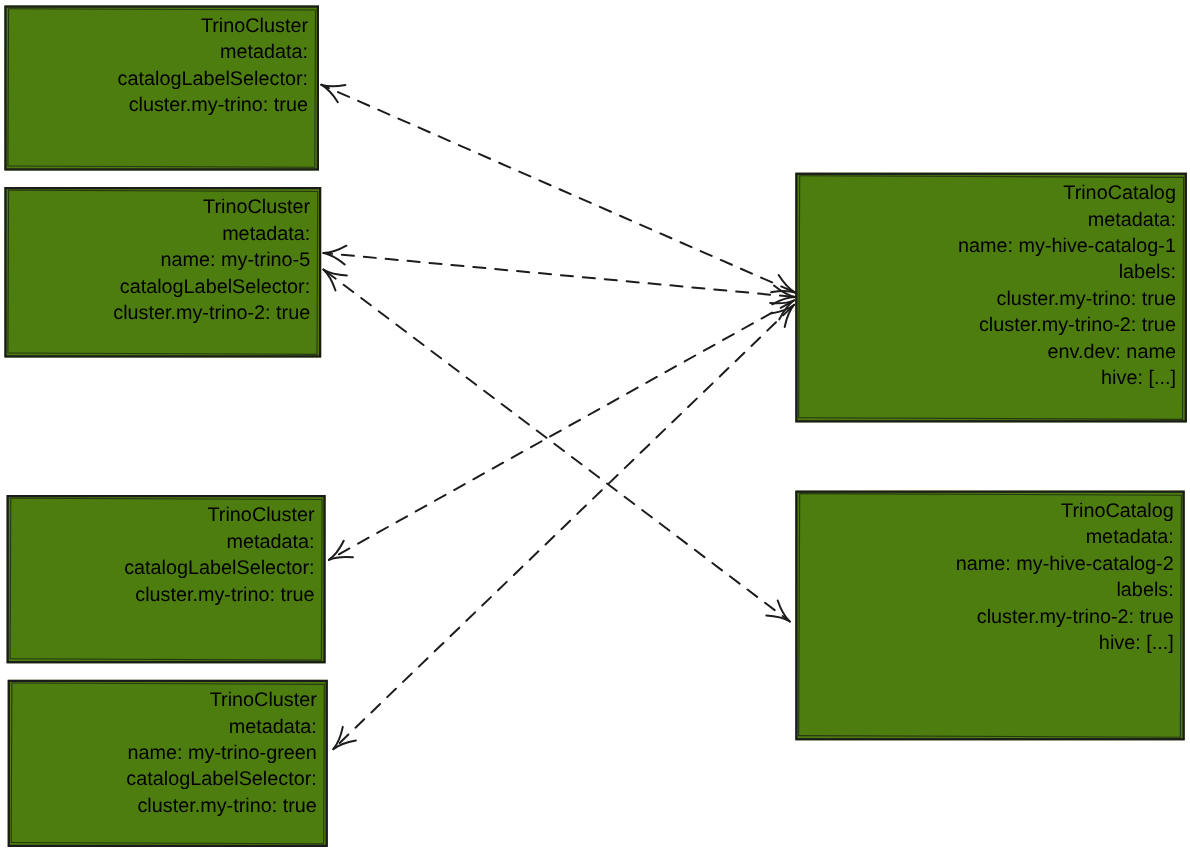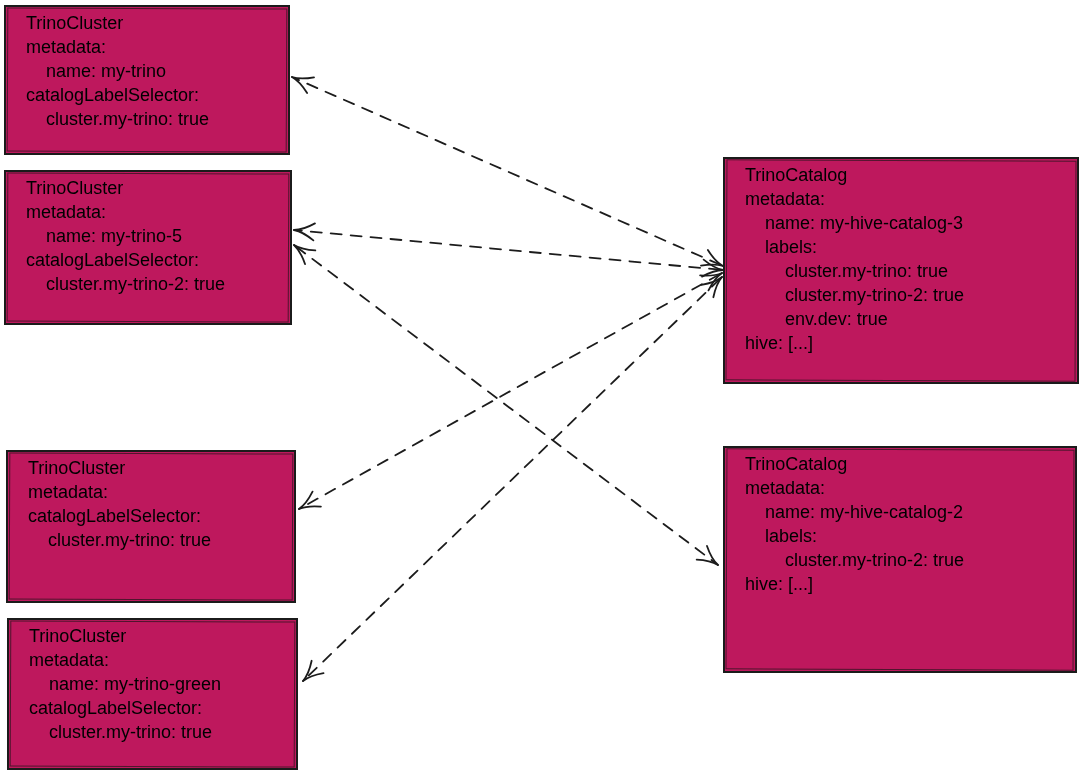--- a/index.html
+++ b/index.html
@@ -5,25 +5,26 @@
   html,body{margin:0;padding:0;background:#ffffff;}
   #canvas{
     position:relative;
     width:1082px;height:775px;
     background:#ffffff;
     font-family:"Liberation Sans", sans-serif;
     overflow:hidden;
   }
   .node{
     position:absolute;
-    background:#be185d;
+    background:#4d7c0f;
     border:2px solid #1b1b1b;
     box-sizing:border-box;
-    padding:4px 20px;
+    padding:4px 8px;
     z-index:1;
+    text-align:right;
   }
   
   .node::before{
     content:"";
     position:absolute;
     inset:1px;
     border:1px solid rgba(20,20,20,0.65);
     transform:rotate(0.25deg);
     pointer-events:none;
   }
@@ -76,21 +77,20 @@
       <path d="M 296.3945674509997 246.80722071773562 L 715.6054325490003 563.1927792822644" stroke-dasharray="11 9"></path>
       <path d="M 718 565 Q 711.3934492933078 558.8882500247552 706.9869629427193 545.954974014852"></path>
       <path d="M 718 565 Q 710.3109231799889 560.3225971249027 696.665077800118 559.6314718287988"></path>
       <path d="M 294 245 Q 300.6065507066922 251.1117499752448 305.0130370572807 264.04502598514796"></path>
       <path d="M 294 245 Q 301.68907682001105 249.6774028750973 315.33492219988204 250.36852817120123"></path>
     </svg>
 
   <div class="node" style="left:4px;top:5px;width:286px;height:150px;">
     <div class="line">TrinoCluster</div>
     <div class="line">metadata:</div>
-    <div class="line">    name: my-trino</div>
     <div class="line">catalogLabelSelector:</div>
     <div class="line">    cluster.my-trino: true</div>
   </div>
 
   <div class="node" style="left:4px;top:170px;width:288px;height:155px;">
     <div class="line">TrinoCluster</div>
     <div class="line">metadata:</div>
     <div class="line">    name: my-trino-5</div>
     <div class="line">catalogLabelSelector:</div>
     <div class="line">    cluster.my-trino-2: true</div>
@@ -107,25 +107,25 @@
     <div class="line">TrinoCluster</div>
     <div class="line">metadata:</div>
     <div class="line">    name: my-trino-green</div>
     <div class="line">catalogLabelSelector:</div>
     <div class="line">    cluster.my-trino: true</div>
   </div>
 
   <div class="node" style="left:723px;top:157px;width:356px;height:227px;">
     <div class="line">TrinoCatalog</div>
     <div class="line">metadata:</div>
-    <div class="line">    name: my-hive-catalog-3</div>
+    <div class="line">    name: my-hive-catalog-1</div>
     <div class="line">    labels:</div>
     <div class="line">        cluster.my-trino: true</div>
     <div class="line">        cluster.my-trino-2: true</div>
-    <div class="line">        env.dev: true</div>
+    <div class="line">        env.dev: name</div>
     <div class="line">hive: [...]</div>
   </div>
 
   <div class="node" style="left:723px;top:446px;width:354px;height:227px;">
     <div class="line">TrinoCatalog</div>
     <div class="line">metadata:</div>
     <div class="line">    name: my-hive-catalog-2</div>
     <div class="line">    labels:</div>
     <div class="line">        cluster.my-trino-2: true</div>
     <div class="line">hive: [...]</div>

